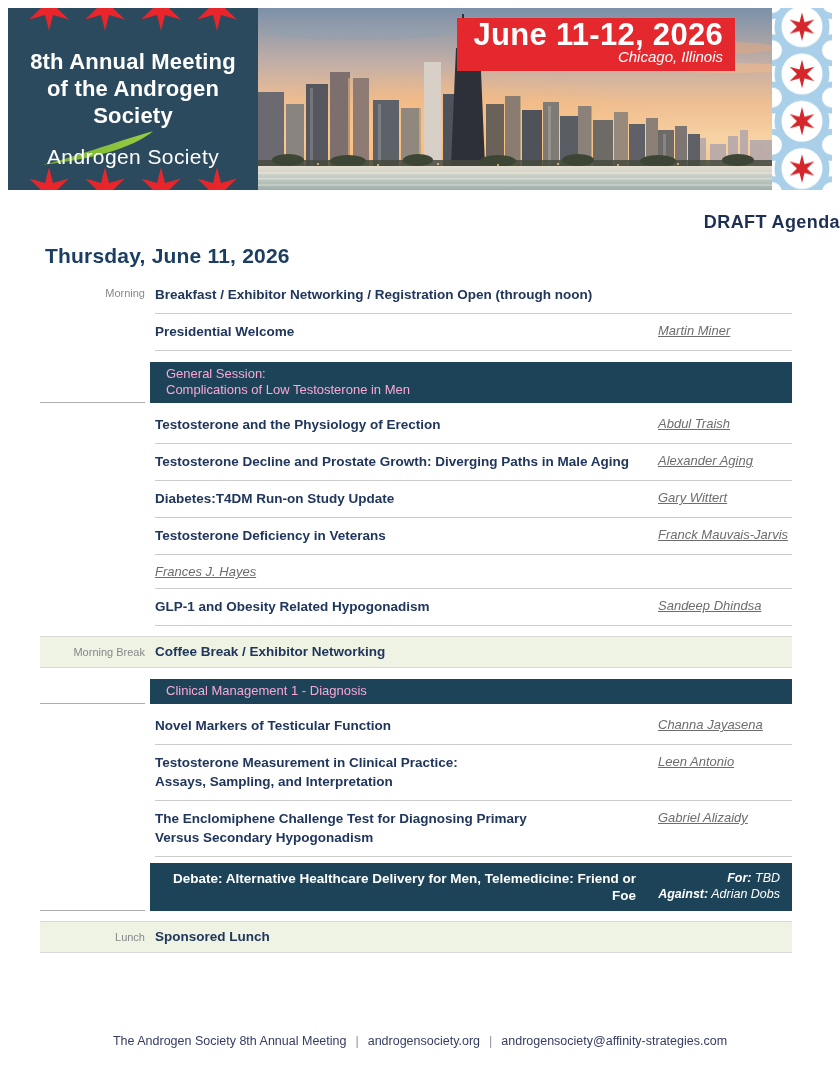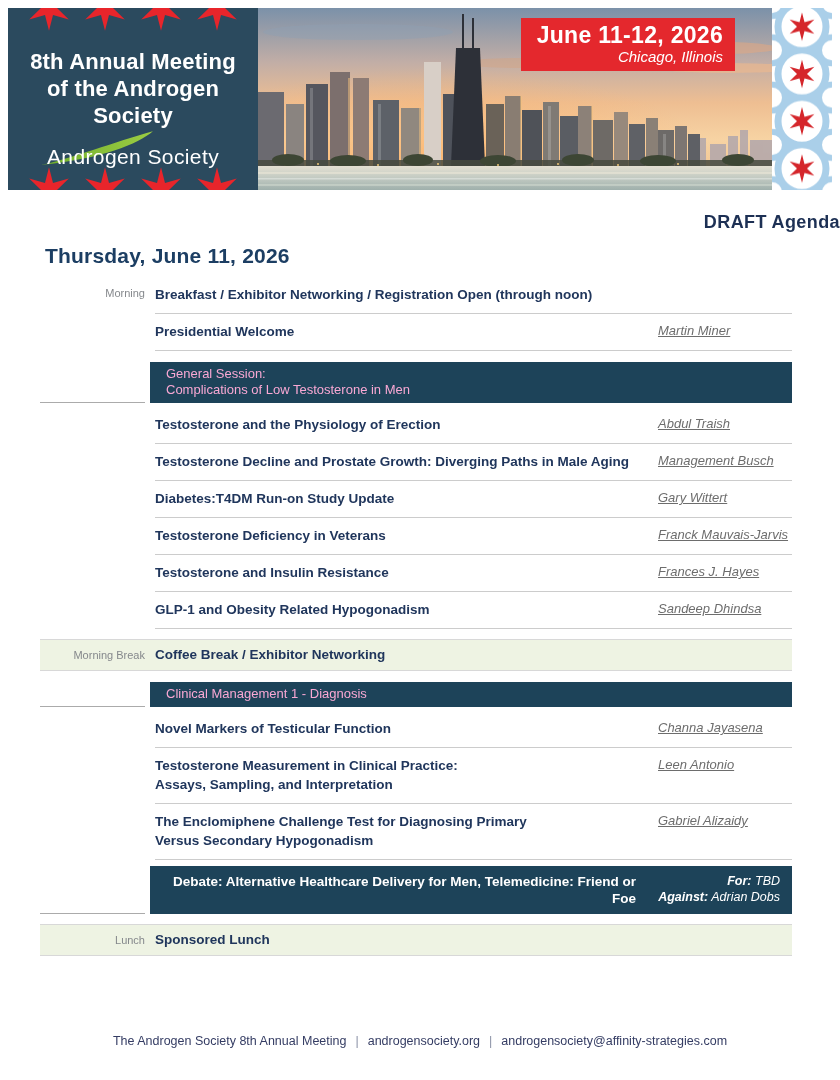--- a/index.html
+++ b/index.html
@@ -26,21 +26,21 @@
   .stars-row.bottom{bottom:-24px;}
   .stars-row svg{width:48px;height:48px;flex:0 0 48px;}
   .banner-title{font-size:22px;line-height:27px;font-weight:bold;padding:40px 20px 0;letter-spacing:.2px;}
   .logo{display:inline-block;position:relative;margin-top:16px;font-size:21px;letter-spacing:.4px;font-weight:400;}
   .logo .swoosh{position:absolute;left:-8px;top:-17px;width:116px;height:40px;z-index:0;}
   .logo .logo-text{position:relative;z-index:1;}
 
   .banner-photo{flex:1 1 auto;position:relative;overflow:hidden;}
   .banner-photo > svg.skyline{position:absolute;inset:0;width:100%;height:100%;display:block;}
   .date-box{position:absolute;top:10px;right:37px;background:var(--red);color:#fff;text-align:right;padding:4px 12px 6px 16px;}
-  .date-box .dates{font-size:23px;line-height:26px;font-weight:bold;letter-spacing:.3px;}
+  .date-box .dates{font-size:31px;line-height:26px;font-weight:bold;letter-spacing:.3px;}
   .date-box .loc{font-size:15px;line-height:17px;font-style:italic;}
 
   .banner-pattern{flex:0 0 60px;width:60px;height:100%;background:#fff;}
   .banner-pattern svg{width:100%;height:100%;display:block;}
 
   
   .draft-title{margin-top:212px;text-align:right;font-size:18px;font-weight:bold;color:#1d3054;letter-spacing:.4px;}
   .day-heading{margin:11px 0 9px 45px;font-size:21px;font-weight:bold;color:var(--heading-navy);letter-spacing:.2px;}
 
   .agenda{margin:0 48px 0 40px;}
@@ -283,41 +283,40 @@
     <div class="cell-time"></div>
     <div class="cell-main">
       <div class="cell-title">Testosterone and the Physiology of Erection</div>
       <div class="cell-speaker">Abdul Traish</div>
     </div>
   </div>
         <div class="row session">
     <div class="cell-time"></div>
     <div class="cell-main">
       <div class="cell-title">Testosterone Decline and Prostate Growth: Diverging Paths in Male Aging</div>
-      <div class="cell-speaker">Management Busch</div>
+      <div class="cell-speaker">Alexander Aging</div>
     </div>
   </div>
         <div class="row session">
     <div class="cell-time"></div>
     <div class="cell-main">
       <div class="cell-title">Diabetes:T4DM Run-on Study Update</div>
       <div class="cell-speaker">Gary Wittert</div>
     </div>
   </div>
         <div class="row session">
     <div class="cell-time"></div>
     <div class="cell-main">
       <div class="cell-title">Testosterone Deficiency in Veterans</div>
       <div class="cell-speaker">Franck Mauvais-Jarvis</div>
     </div>
   </div>
         <div class="row session">
     <div class="cell-time"></div>
     <div class="cell-main">
-      <div class="cell-title">Testosterone and Insulin Resistance</div>
       <div class="cell-speaker">Frances J. Hayes</div>
     </div>
   </div>
         <div class="row session">
     <div class="cell-time"></div>
     <div class="cell-main">
       <div class="cell-title">GLP-1 and Obesity Related Hypogonadism</div>
       <div class="cell-speaker">Sandeep Dhindsa</div>
     </div>
   </div>

